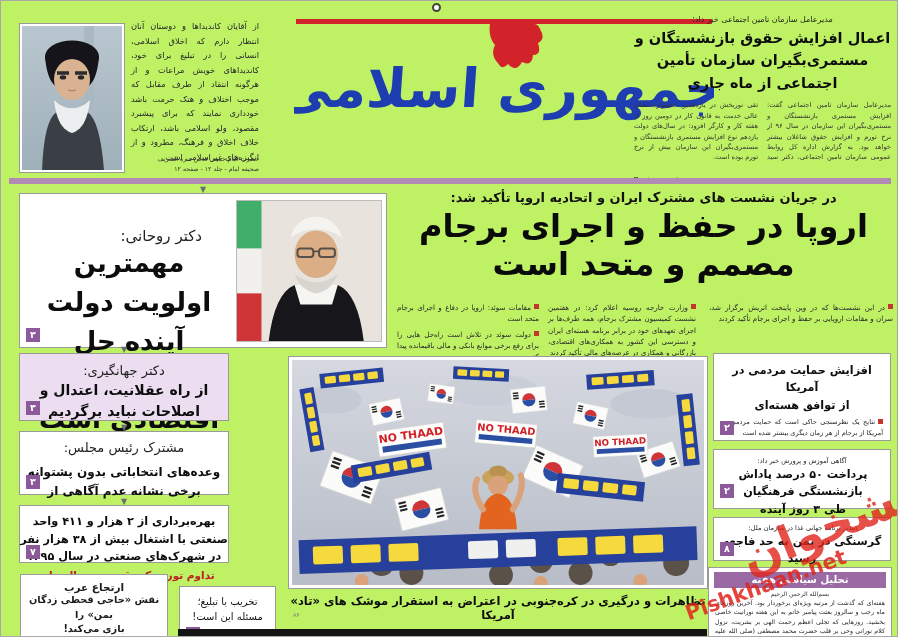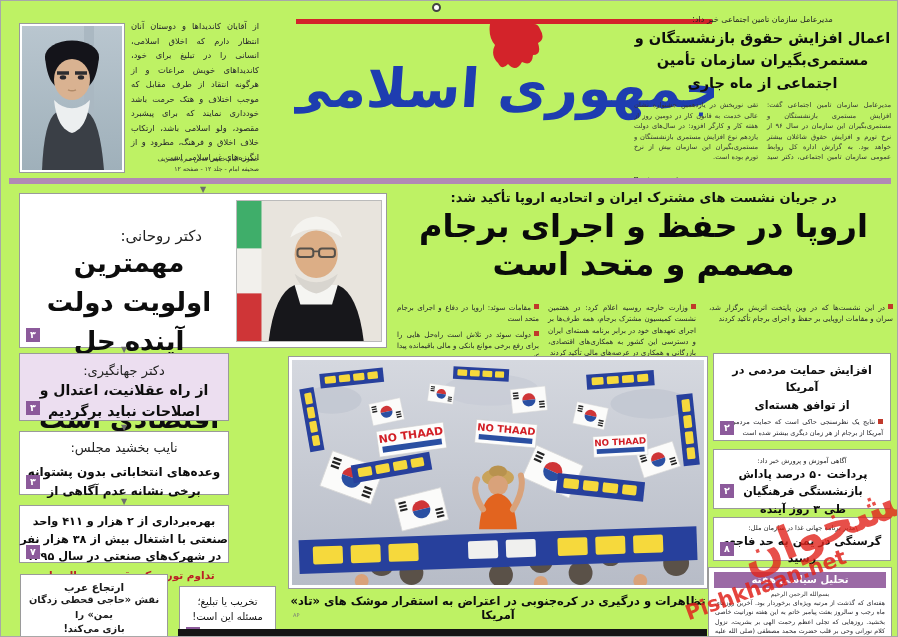--- a/index.html
+++ b/index.html
@@ -207,21 +207,21 @@
 
   <div class="abs nbox lbox box-jahangiri">
     <span class="fold">▼</span>
     <div class="kicker-sm">دکتر جهانگیری:</div>
     <div class="headline">از راه عقلانیت، اعتدال و اصلاحات نباید برگردیم</div>
     <span class="badge">۳</span>
   </div>
 
   <div class="abs nbox lbox box-deputy">
     <span class="fold">▼</span>
-    <div class="kicker-sm">نایب بخشید مجلس:</div>
+    <div class="kicker-sm">مشترک رئیس مجلس:</div>
     <div class="headline">وعده‌های انتخاباتی بدون پشتوانه برخی نشانه عدم آگاهی از کشورداری است</div>
     <span class="badge">۳</span>
   </div>
 
   <div class="abs nbox lbox box-industry">
     <span class="fold">▼</span>
     <div class="headline">بهره‌برداری از ۲ هزار و ۴۱۱ واحد صنعتی با اشتغال بیش از ۳۸ هزار نفر در شهرک‌های صنعتی در سال ۱۳۹۵</div>
     <div class="sub">تداوم تورم تک رقمی در سال جاری</div>
     <span class="badge" style="bottom:3px">۷</span>
   </div>

